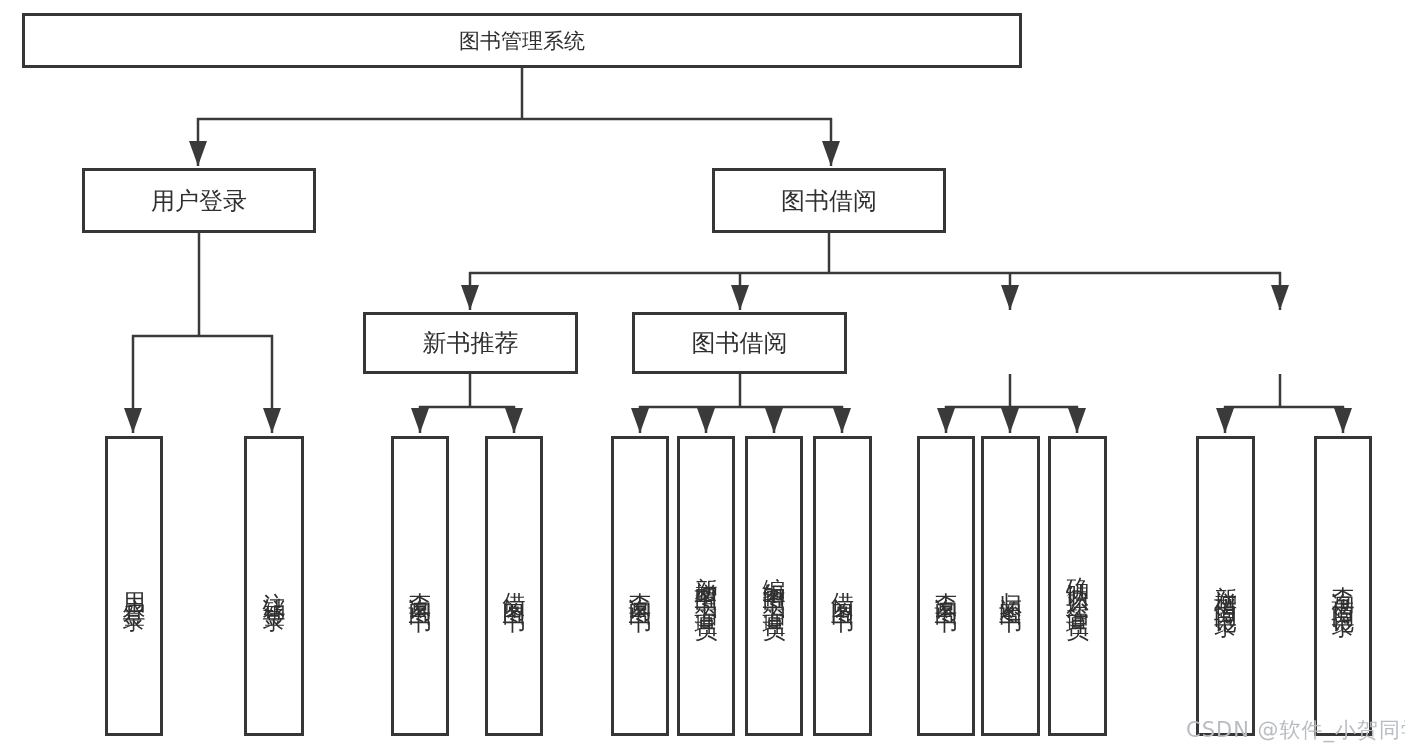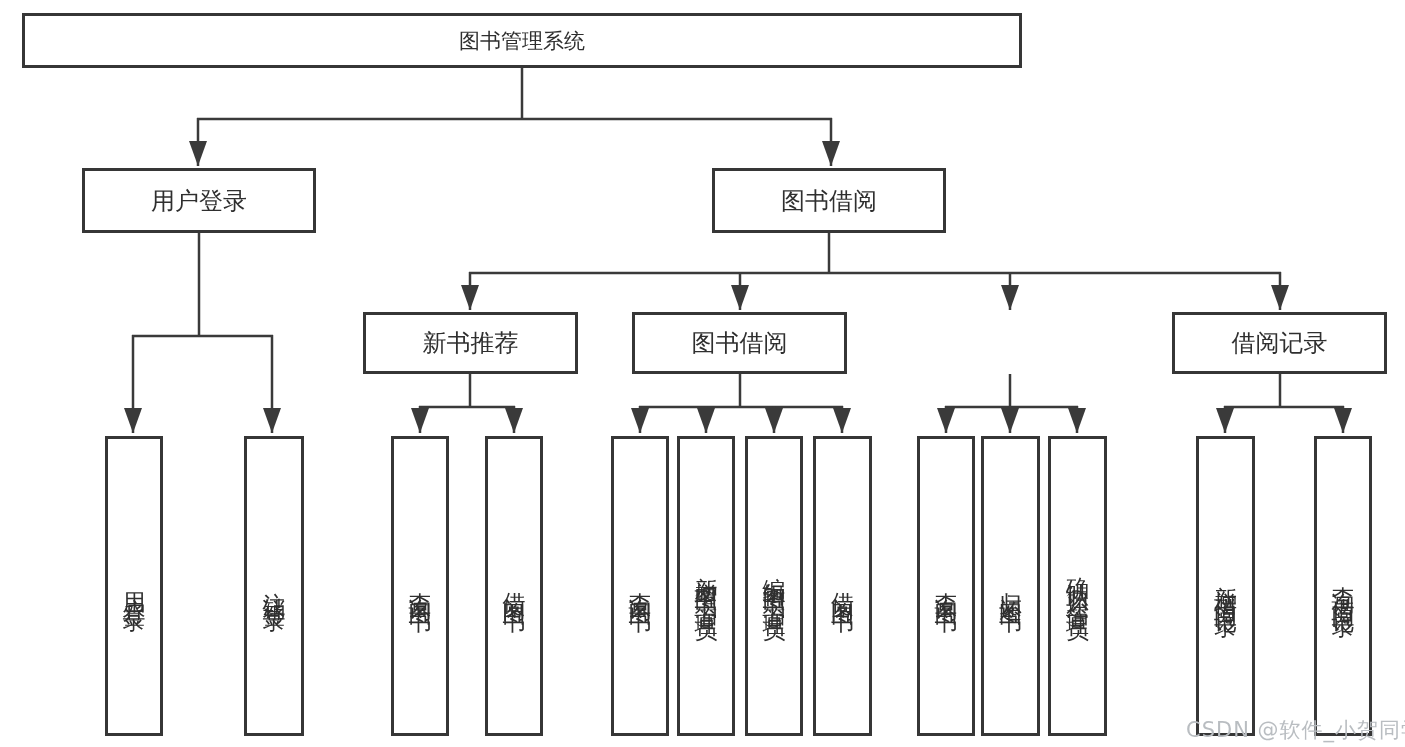--- a/index.html
+++ b/index.html
@@ -146,23 +146,20 @@
   <div class="hbox lvl" style="left:712px;top:168px;width:234px;height:65px;">
     <span>图书借阅</span>
   </div>
 
   <div class="hbox lvl" style="left:632px;top:312px;width:215px;height:62px;">
     <span>图书借阅</span>
   </div>
   <div class="hbox lvl" style="left:363px;top:312px;width:215px;height:62px;">
     <span>新书推荐</span>
   </div>
-  <div class="hbox lvl" style="left:1172px;top:312px;width:215px;height:62px;">
-    <span>借阅记录</span>
-  </div>
 
   <div class="vbox" style="left:105px;">
     <span>用户登录</span>
   </div>
   <div class="vbox" style="left:244px;width:60px;">
     <span>注销登录</span>
   </div>
 
   <div class="vbox" style="left:391px;">
     <span>查询图书</span>

